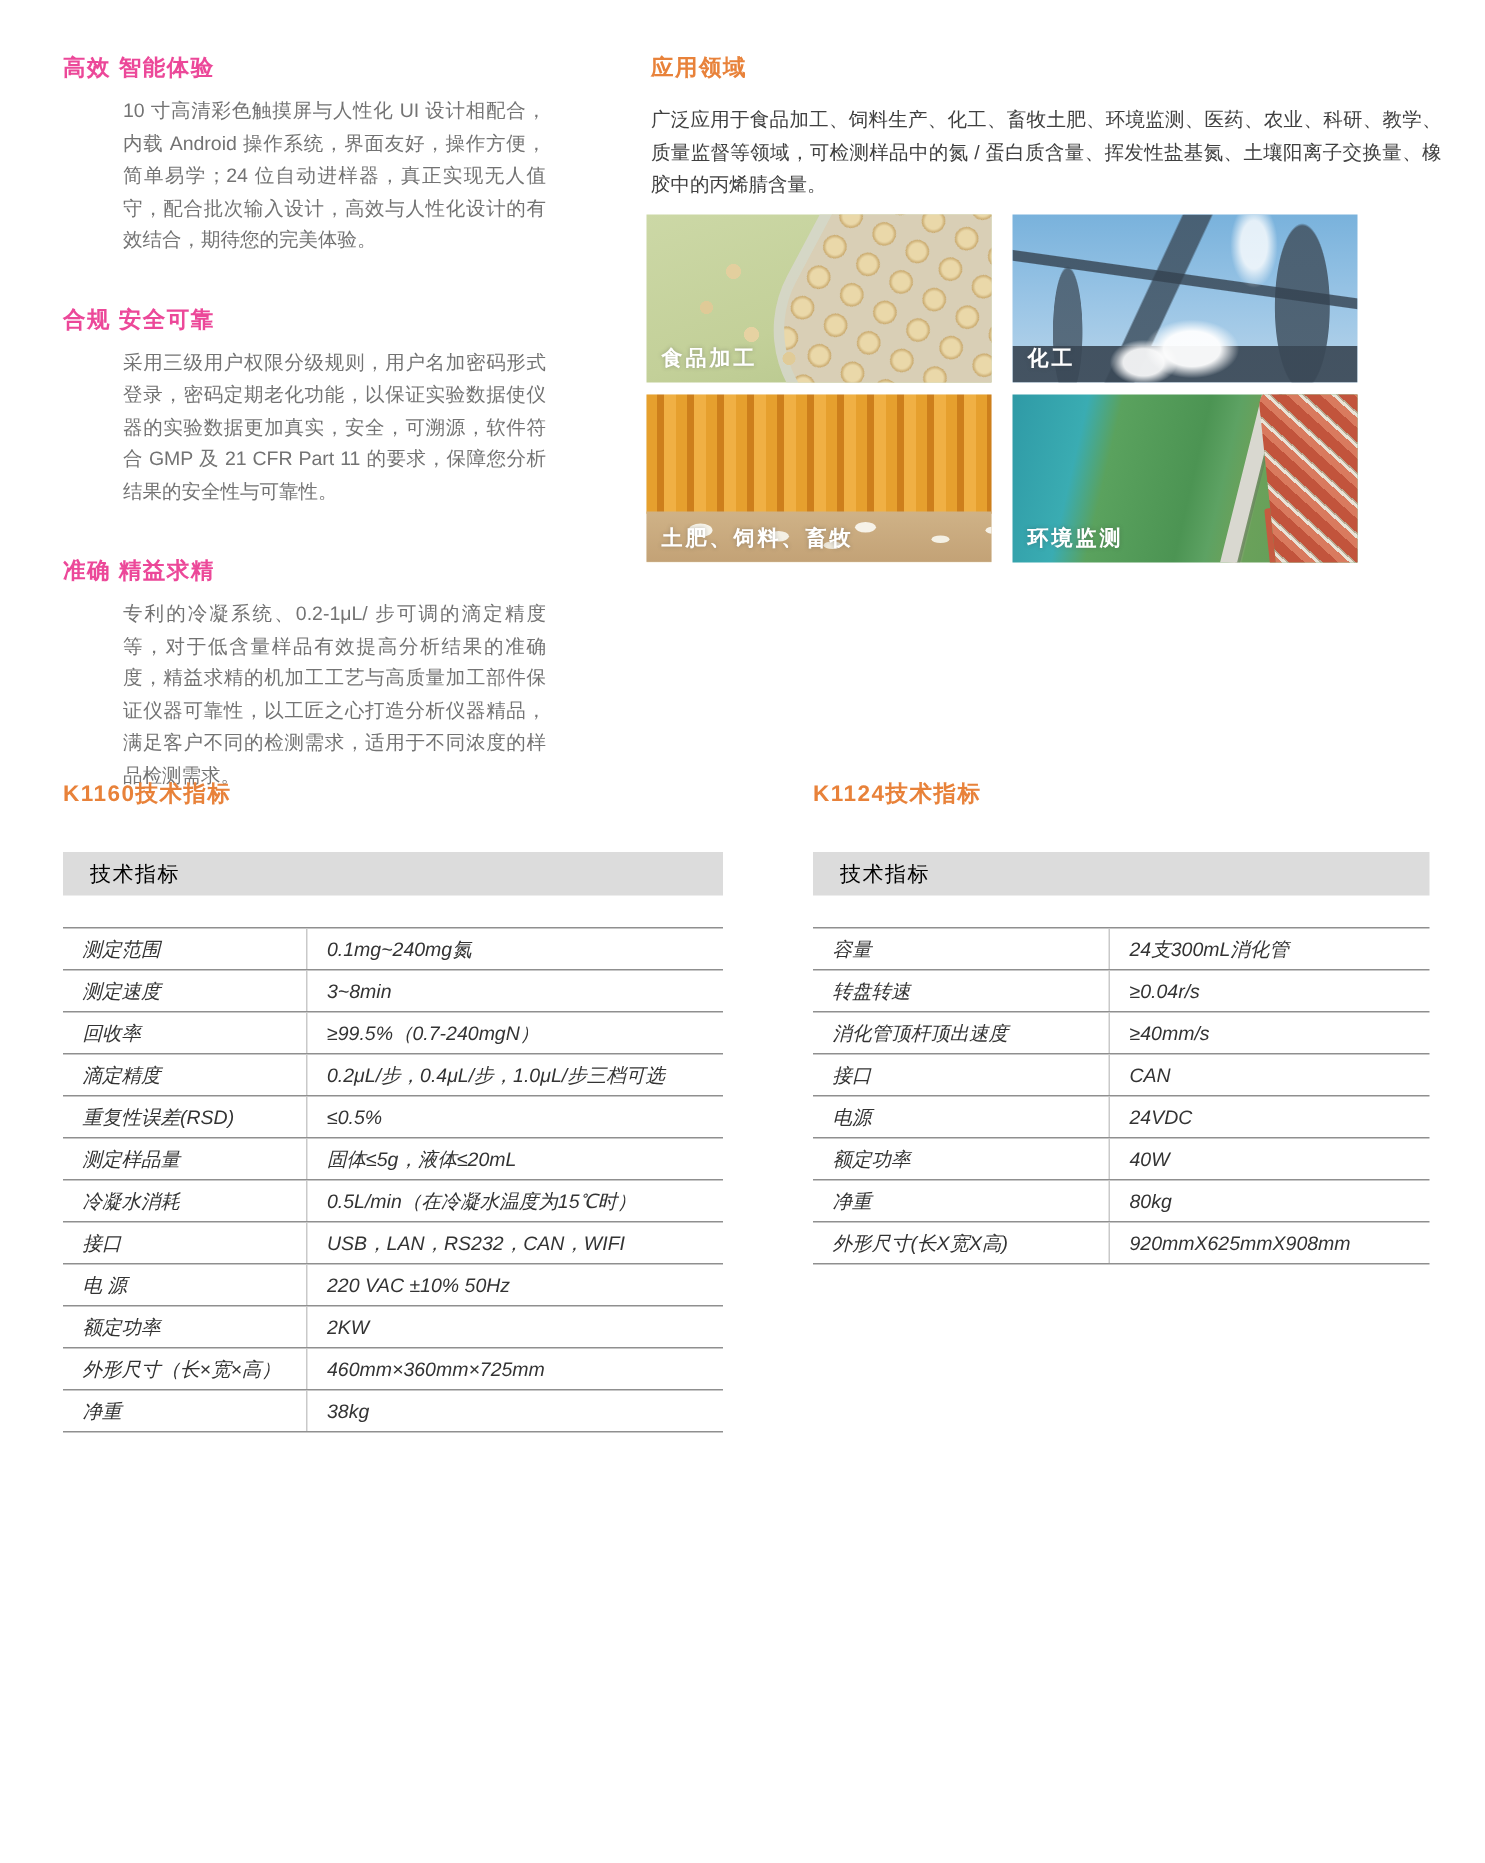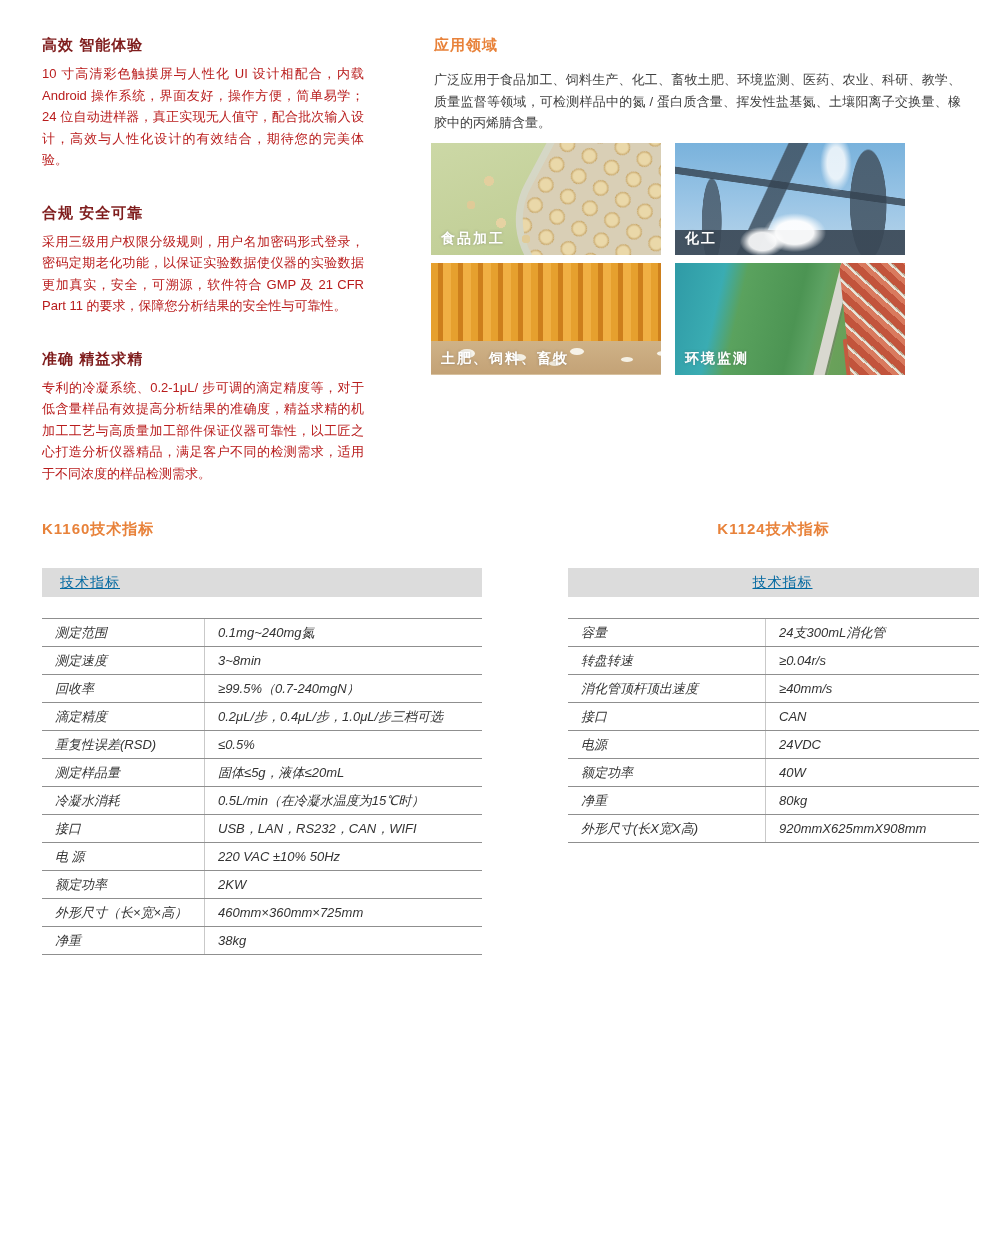--- a/index.html
+++ b/index.html
@@ -8,25 +8,25 @@
     width:990px; height:1242px; position:relative;
     font-family:"Liberation Sans", sans-serif;
     color:#3d3d3d;
   }
   .page { position:absolute; inset:0; overflow:hidden; }
 
   
   .feature-col { position:absolute; left:42px; top:36px; width:322px; }
   .feature { margin-bottom:33px; }
   .feature-title {
-    color:#7f1d1d; font-size:15px; font-weight:bold;
+    color:#ec4899; font-size:15px; font-weight:bold;
     letter-spacing:1px; margin-bottom:8px;
   }
   .feature-body {
-    font-size:13px; line-height:21.5px; text-align:justify; color:#b91c1c;
+    font-size:13px; line-height:21.5px; text-align:justify; color:#737373;margin-left:40px;
   }
 
   
   .apps-col { position:absolute; left:434px; top:36px; width:527px; }
   .apps-title { color:#e8823a; font-size:15px; font-weight:bold; letter-spacing:1px; margin-bottom:14px; }
   .apps-body { font-size:13px; line-height:21.5px; text-align:justify; color:#404040; }
 
   .photo-grid {
     position:absolute; left:431px; top:143px; width:474px;
     display:grid; grid-template-columns:230px 230px; column-gap:14px; row-gap:8px;
@@ -103,26 +103,26 @@
   .ph-env::after {
     content:""; position:absolute; right:-14px; top:-8px; width:74px; height:130px;
     background:repeating-linear-gradient(48deg,#c2543c 0 7px,#d97a5e 7px 12px,#e9e3d7 12px 14px,#b8a78f 14px 15px);
     transform:rotate(-6deg); border-radius:12px;
     box-shadow:-6px 26px 0 -8px #cf6a4e, -14px 70px 0 -10px #c65a40;
   }
 
   
   .spec { position:absolute; top:520px; }
   .spec-left  { left:42px;  width:440px; }
-  .spec-right { left:568px; width:411px;text-align:center; }
+  .spec-right { left:542px; width:411px; }
   .spec-title { color:#e8823a; font-size:15px; font-weight:bold; letter-spacing:1px; }
   .spec-banner {
     margin-top:29px; height:29px; background:#dcdcdc;
-    color:#0369a1; font-size:14px; letter-spacing:1px;
-    line-height:29px; padding-left:18px;text-decoration:underline;
+    color:#000000; font-size:14px; letter-spacing:1px;
+    line-height:29px; padding-left:18px;
   }
   .spec-table { margin-top:21px; border-top:1px solid #8f8f8f;font-style:italic; }
   .spec-row {
     display:flex; align-items:center; height:28px;
     border-bottom:1px solid #8f8f8f; font-size:13px; color:#333333;
   }
   .spec-cell-label {
     flex:0 0 auto; height:100%; display:flex; align-items:center;
     padding-left:13px; border-right:1px solid #c9c9c9;
   }

